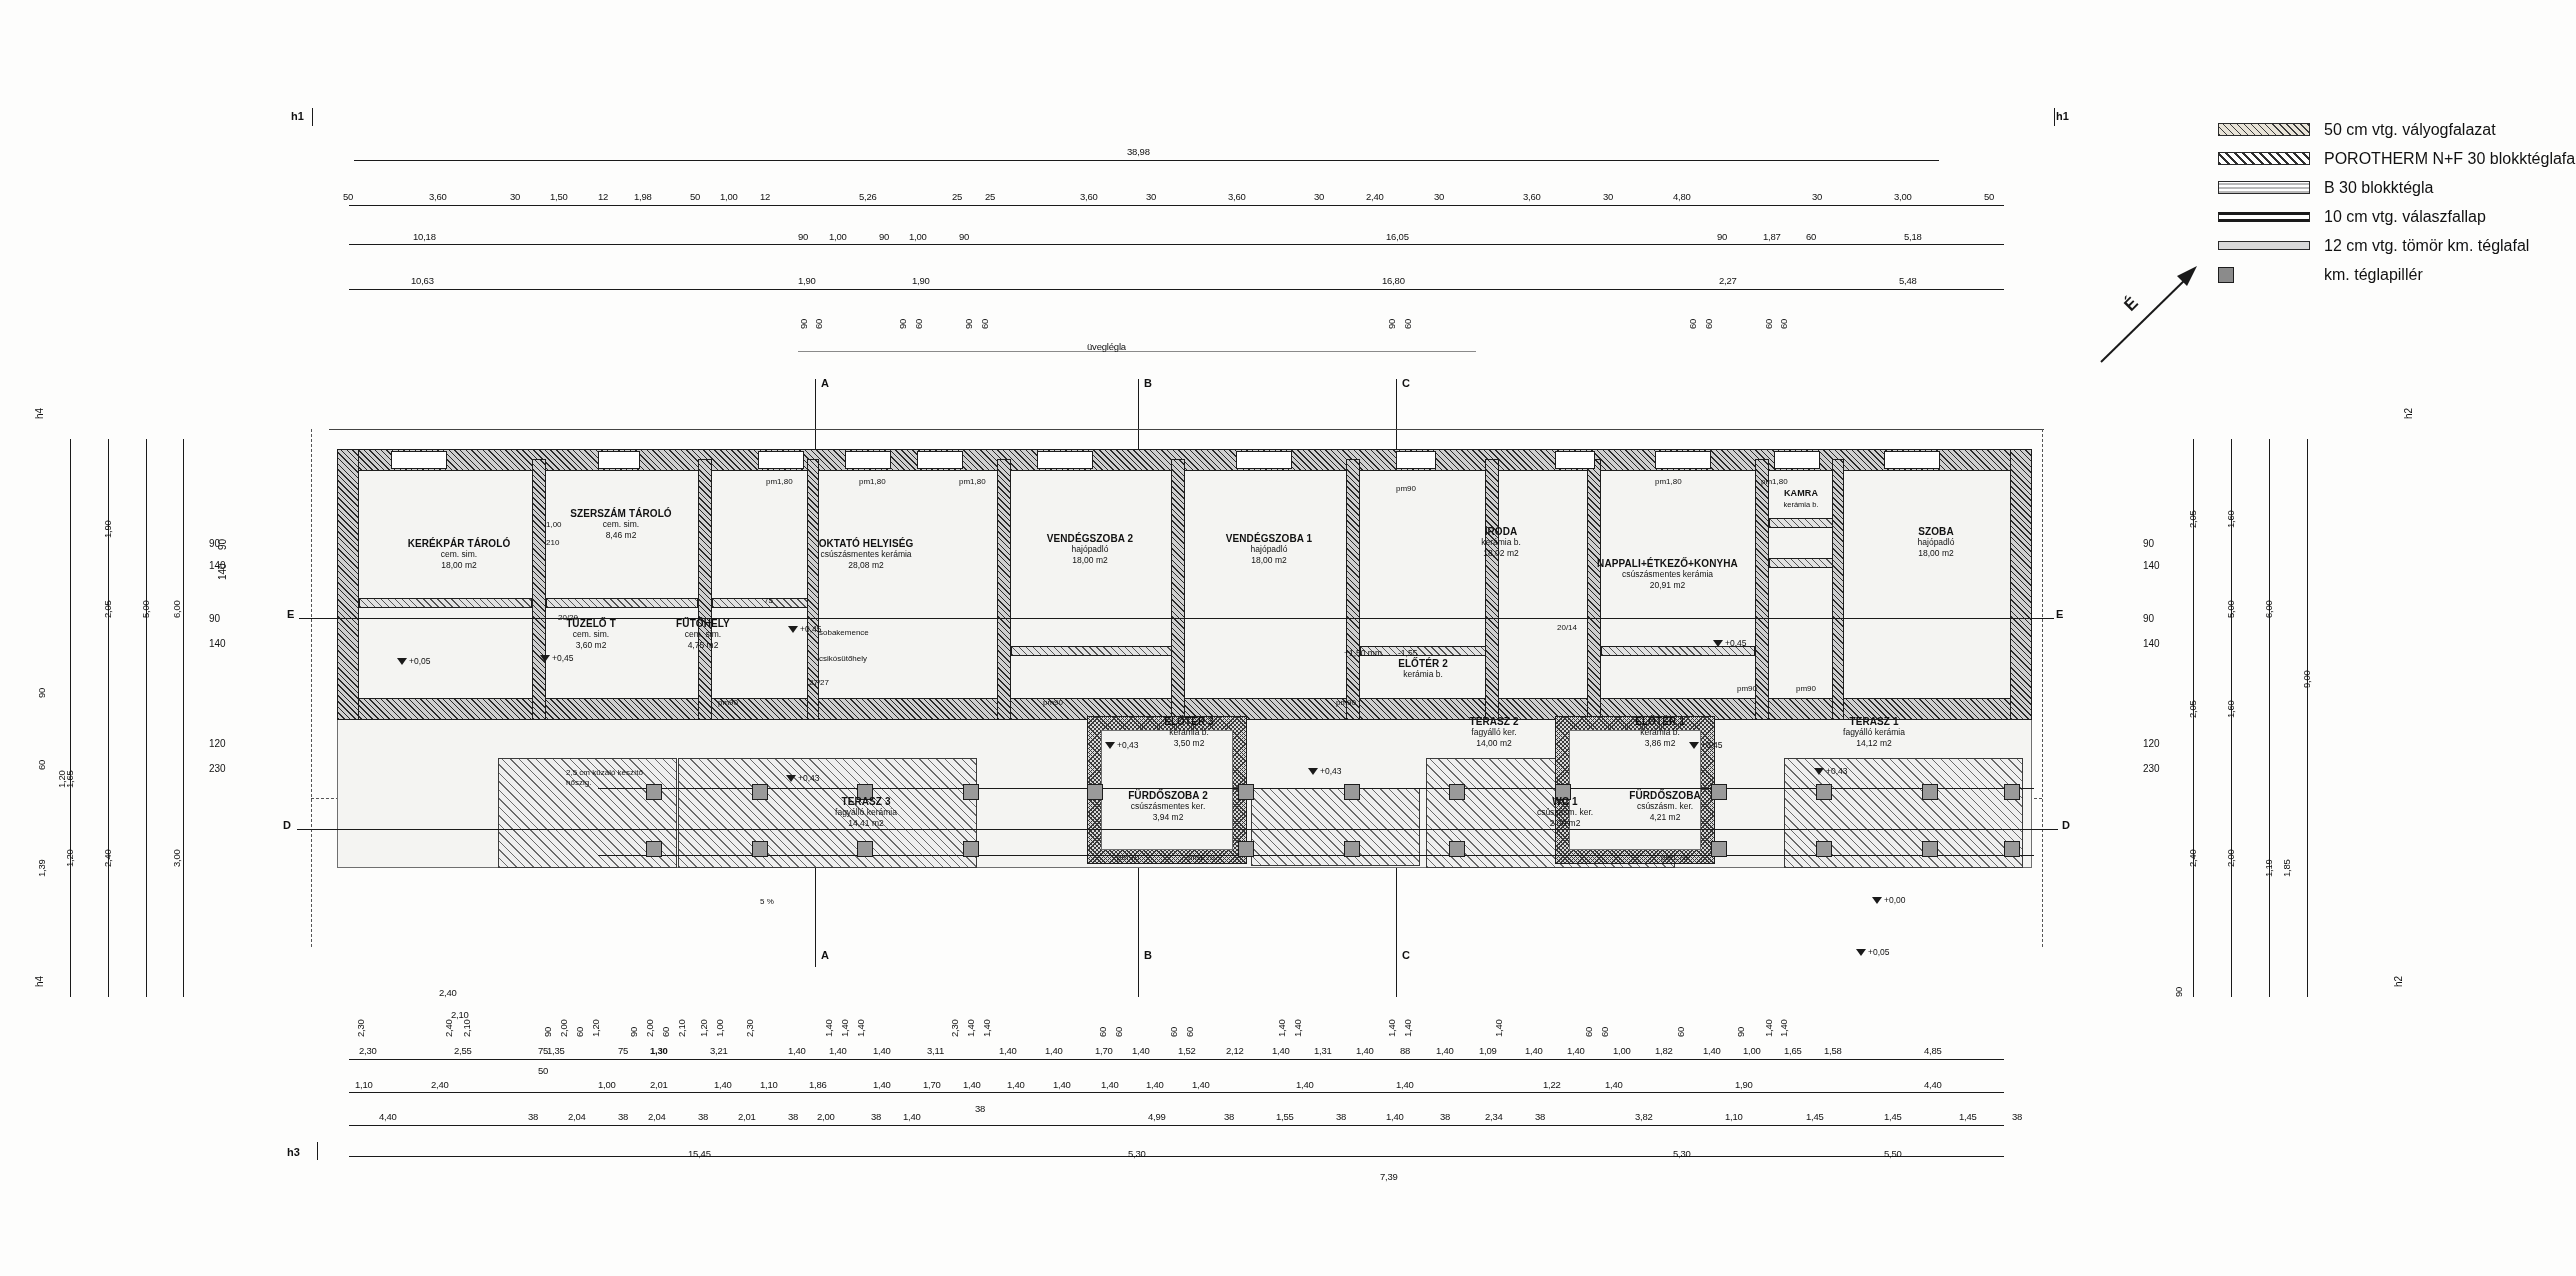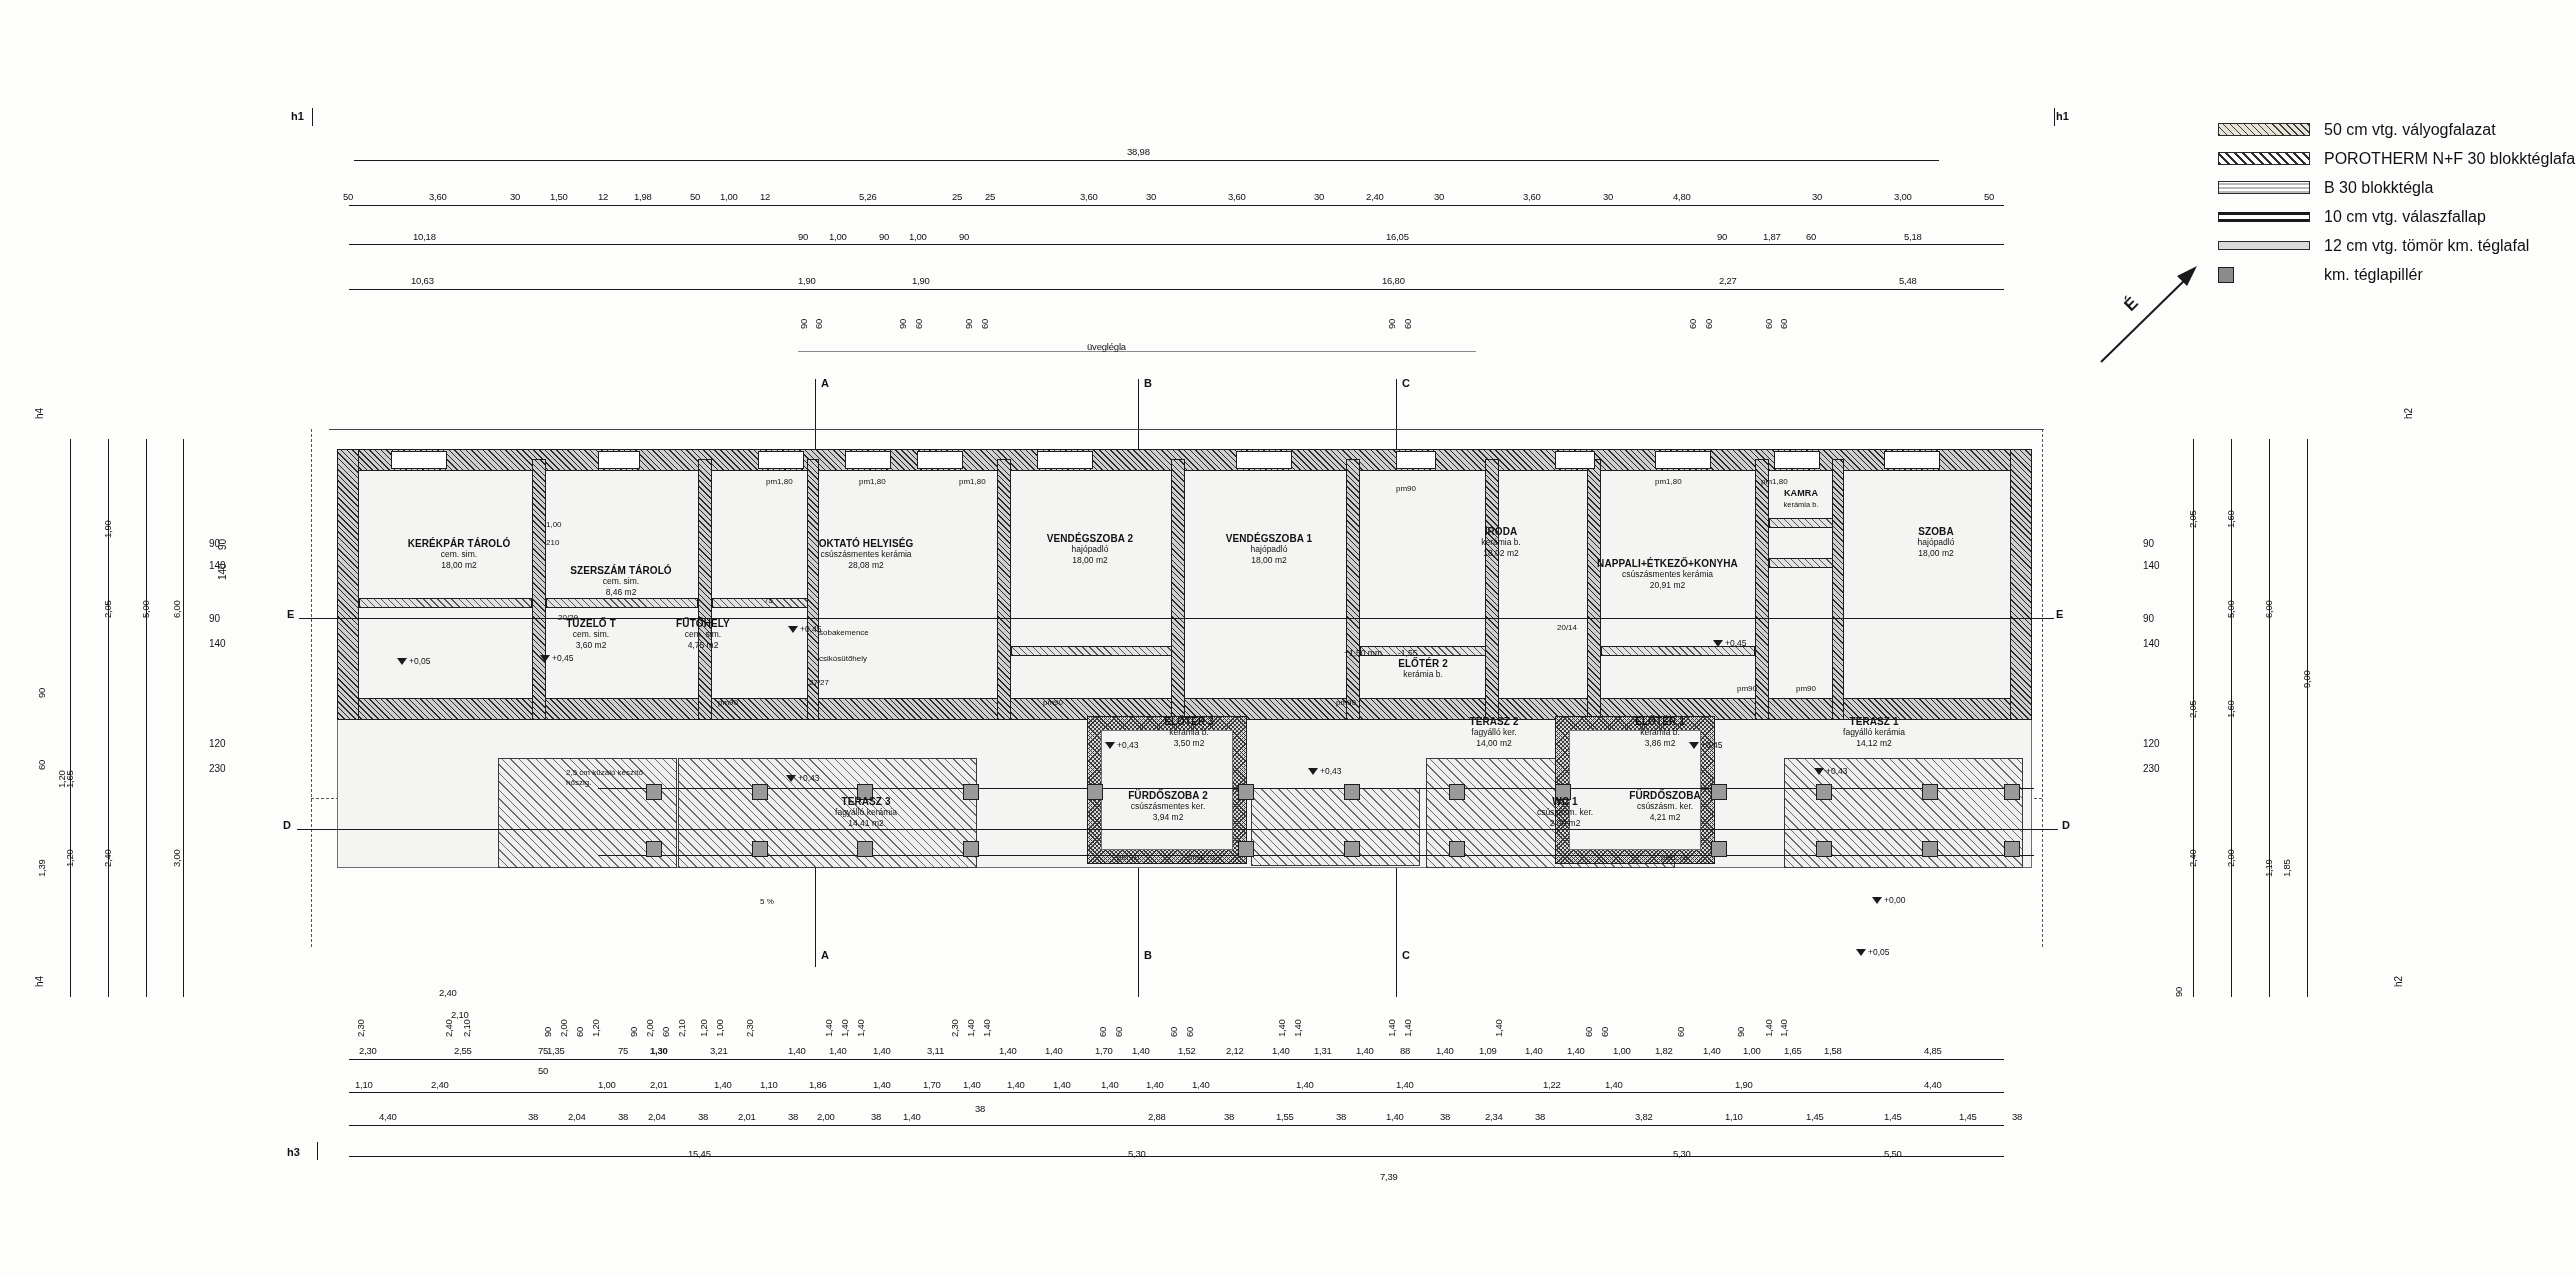--- a/index.html
+++ b/index.html
@@ -435,21 +435,21 @@
   <div class="tag" style="left:1117px; top:853px;">pm 70</div>
   <div class="tag" style="left:1188px; top:853px;">pm1 70</div>
   <div class="tag" style="left:1661px; top:853px;">pm1,70</div>
 
   <div class="room-label" style="left:379px; top:538px; width:160px;">
     <div class="nm">KERÉKPÁR TÁROLÓ</div>
     <div class="fin">cem. sim.</div>
     <div class="area">18,00 m2</div>
   </div>
 
-  <div class="room-label" style="left:546px; top:565px; width:150px;">
+  <div class="room-label" style="left:546px; top:508px; width:150px;">
     <div class="nm">SZERSZÁM TÁROLÓ</div>
     <div class="fin">cem. sim.</div>
     <div class="area">8,46 m2</div>
   </div>
 
   <div class="room-label" style="left:786px; top:538px; width:160px;">
     <div class="nm">OKTATÓ HELYISÉG</div>
     <div class="fin">csúszásmentes kerámia</div>
     <div class="area">28,08 m2</div>
   </div>
@@ -750,21 +750,21 @@
   <div class="dim" style="left:568px; top:1111px;">2,04</div>
   <div class="dim" style="left:618px; top:1111px;">38</div>
   <div class="dim" style="left:648px; top:1111px;">2,04</div>
   <div class="dim" style="left:698px; top:1111px;">38</div>
   <div class="dim" style="left:738px; top:1111px;">2,01</div>
   <div class="dim" style="left:788px; top:1111px;">38</div>
   <div class="dim" style="left:817px; top:1111px;">2,00</div>
   <div class="dim" style="left:871px; top:1111px;">38</div>
   <div class="dim" style="left:903px; top:1111px;">1,40</div>
   <div class="dim" style="left:975px; top:1103px;">38</div>
-  <div class="dim" style="left:1148px; top:1111px;">2,88</div>
+  <div class="dim" style="left:1148px; top:1111px;">4,99</div>
   <div class="dim" style="left:1224px; top:1111px;">38</div>
   <div class="dim" style="left:1276px; top:1111px;">1,55</div>
   <div class="dim" style="left:1336px; top:1111px;">38</div>
   <div class="dim" style="left:1386px; top:1111px;">1,40</div>
   <div class="dim" style="left:1440px; top:1111px;">38</div>
   <div class="dim" style="left:1485px; top:1111px;">2,34</div>
   <div class="dim" style="left:1535px; top:1111px;">38</div>
   <div class="dim" style="left:1635px; top:1111px;">3,82</div>
   <div class="dim" style="left:1725px; top:1111px;">1,10</div>
   <div class="dim" style="left:1806px; top:1111px;">1,45</div>

